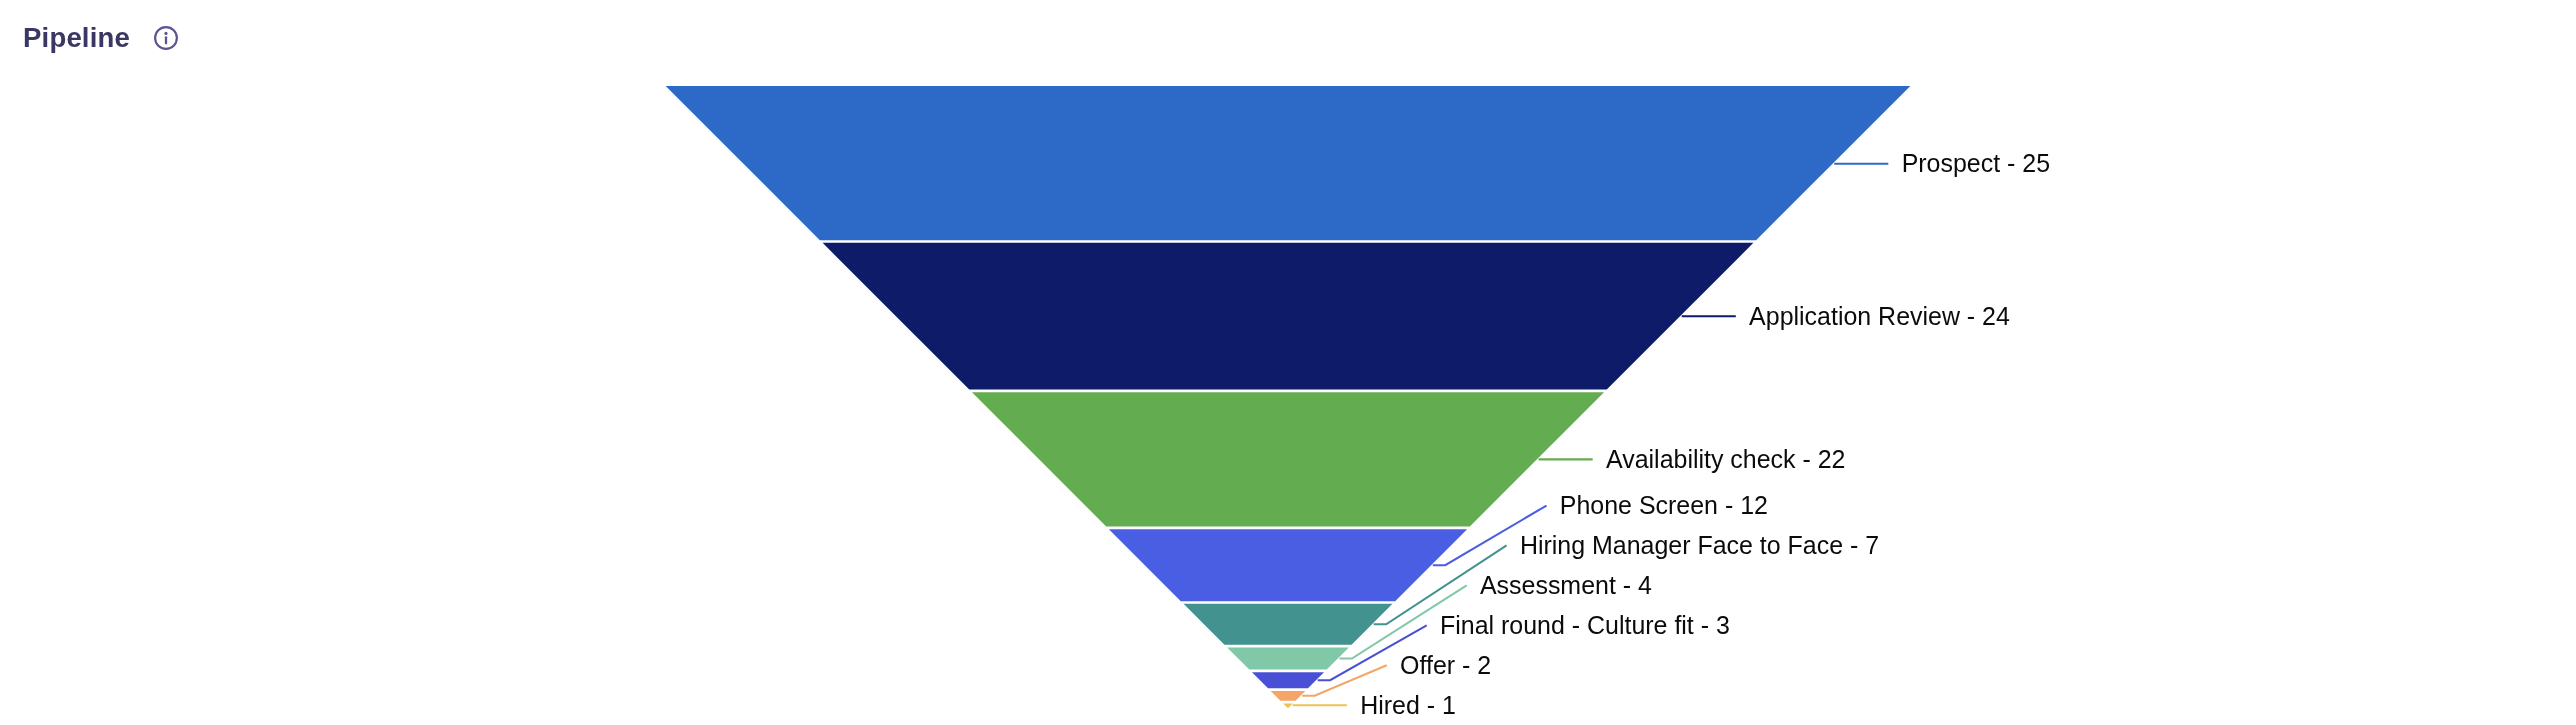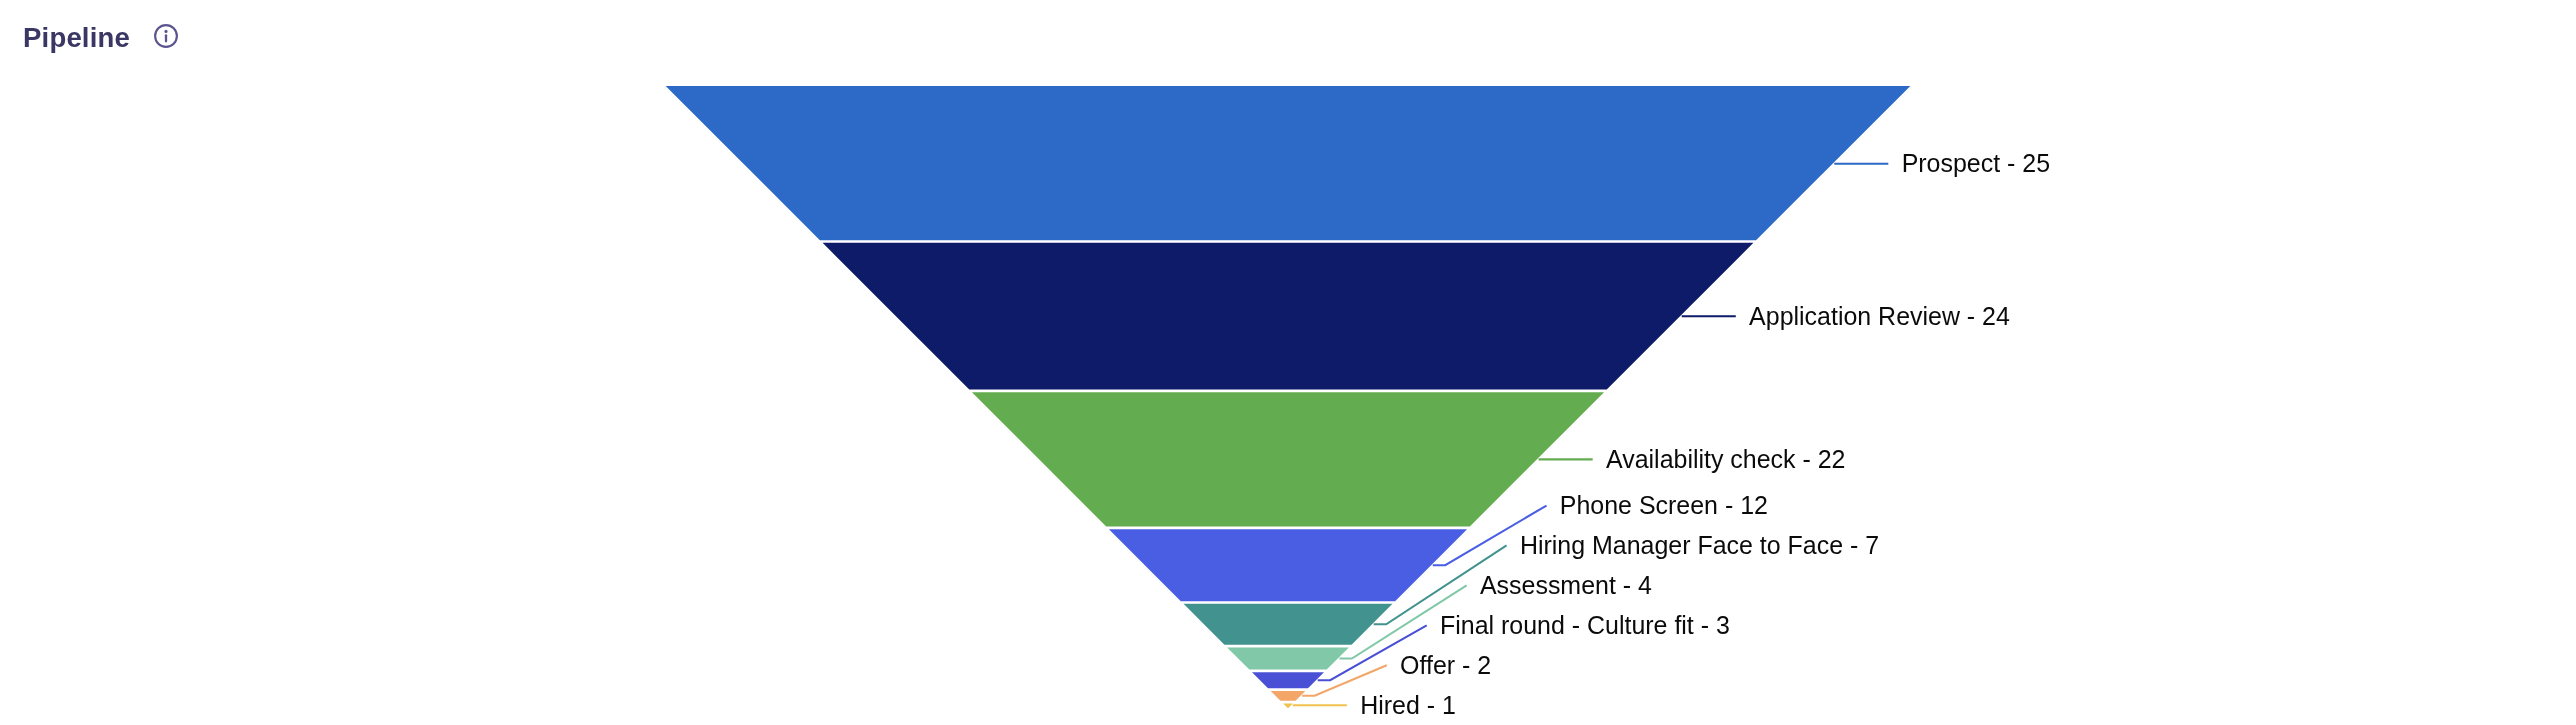--- a/index.html
+++ b/index.html
@@ -1,18 +1,18 @@
 <!DOCTYPE html>
 <html style="font-size:13.3px"><head>
 <meta charset="utf-8">
 <style>
   html,body{margin:0;padding:0;background:#ffffff;}
   body{font-family:"Liberation Sans", sans-serif;}
   .canvas{position:relative;width:2576px;height:726px;background:#ffffff;overflow:hidden;}
-  .header{position:absolute;top:21.6px;left:23px;display:flex;gap:21.6px;}
+  .header{position:absolute;top:21.6px;left:23px;display:flex;align-items:center;gap:21.6px;}
   .page-title{font-size:27.5px;font-weight:700;color:#3a3764;letter-spacing:0.2px;}
   .info-icon{display:block;cursor:pointer;}
   svg.funnel{position:absolute;left:0;top:0;}
   .stage-label{font-size:30px;fill:#0b0b0b;}
 </style>
 </head>
 <body>
 
 <div class="canvas">
   <div class="header">

